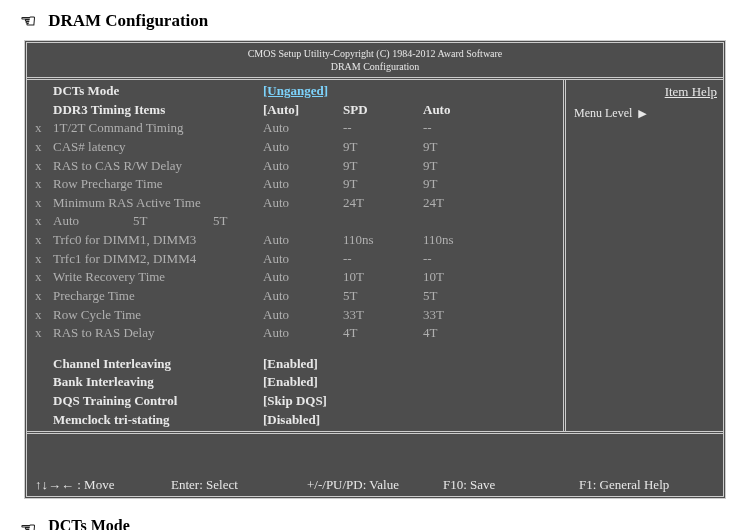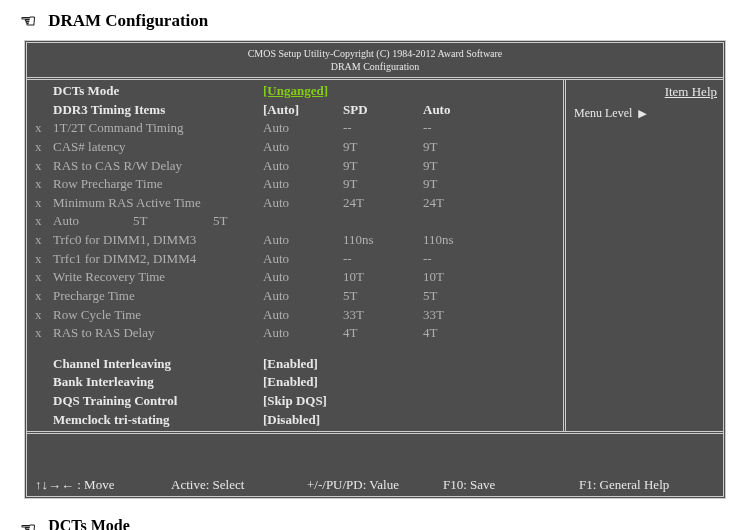--- a/index.html
+++ b/index.html
@@ -14,21 +14,21 @@
 .bios-right-title { text-align: right; text-decoration: underline; padding: 2px 0; }
 .bios-right-menu { padding: 4px 2px; font-size: 12px; }
 .bios-row { display: flex; padding: 1px 8px; line-height: 1.28; }
 .bios-row .marker { width: 18px; color: #aaa; }
 .bios-row .label { flex: 0 0 210px; }
 .bios-row .c1 { flex: 0 0 80px; }
 .bios-row .c2 { flex: 0 0 80px; }
 .bios-row .c3 { flex: 0 0 80px; }
 .header-row { font-weight: bold; }
 .greyed { color: #b0b0b0; }
-.val-blue { color: #84cc16; text-decoration: underline; }
+.val-blue { color: #7dd3fc; text-decoration: underline; }
 .spacer { height: 12px; }
 .bios-footer { padding: 2px 8px; }
 .footer-row { display: flex; padding: 1px 0; text-align: left; }
 .footer-row span { flex: 1; white-space: nowrap; margin-top: 40px; }
 .arrow { font-family: Arial, sans-serif; }
 .doc-subhead { font-weight: bold; font-family: Georgia, serif; font-size: 16px; margin-bottom: 6px; }
 .tri { font-size: 11px; font-family: Arial; }
 </style>
 </head>
 <body>
@@ -169,21 +169,21 @@
     <div class="bios-right">
       <div class="bios-right-title">Item Help</div>
       <div class="bios-right-menu">
         <span>Menu Level</span>&nbsp;&nbsp;<span class="tri">▶</span>
       </div>
     </div>
   </div>
   <div class="bios-footer">
     <div class="footer-row">
       <span><span class="arrow">↑↓→←</span> : Move</span>
-      <span>Active: Select</span>
+      <span>Enter: Select</span>
       <span>+/-/PU/PD: Value</span>
       <span>F10: Save</span>
       <span>F1: General Help</span>
     </div>
   </div>
 </div>
 
 <div class="section-header">
   <span class="finger-icon">☞</span>
   <span class="doc-subhead">DCTs Mode</span>

